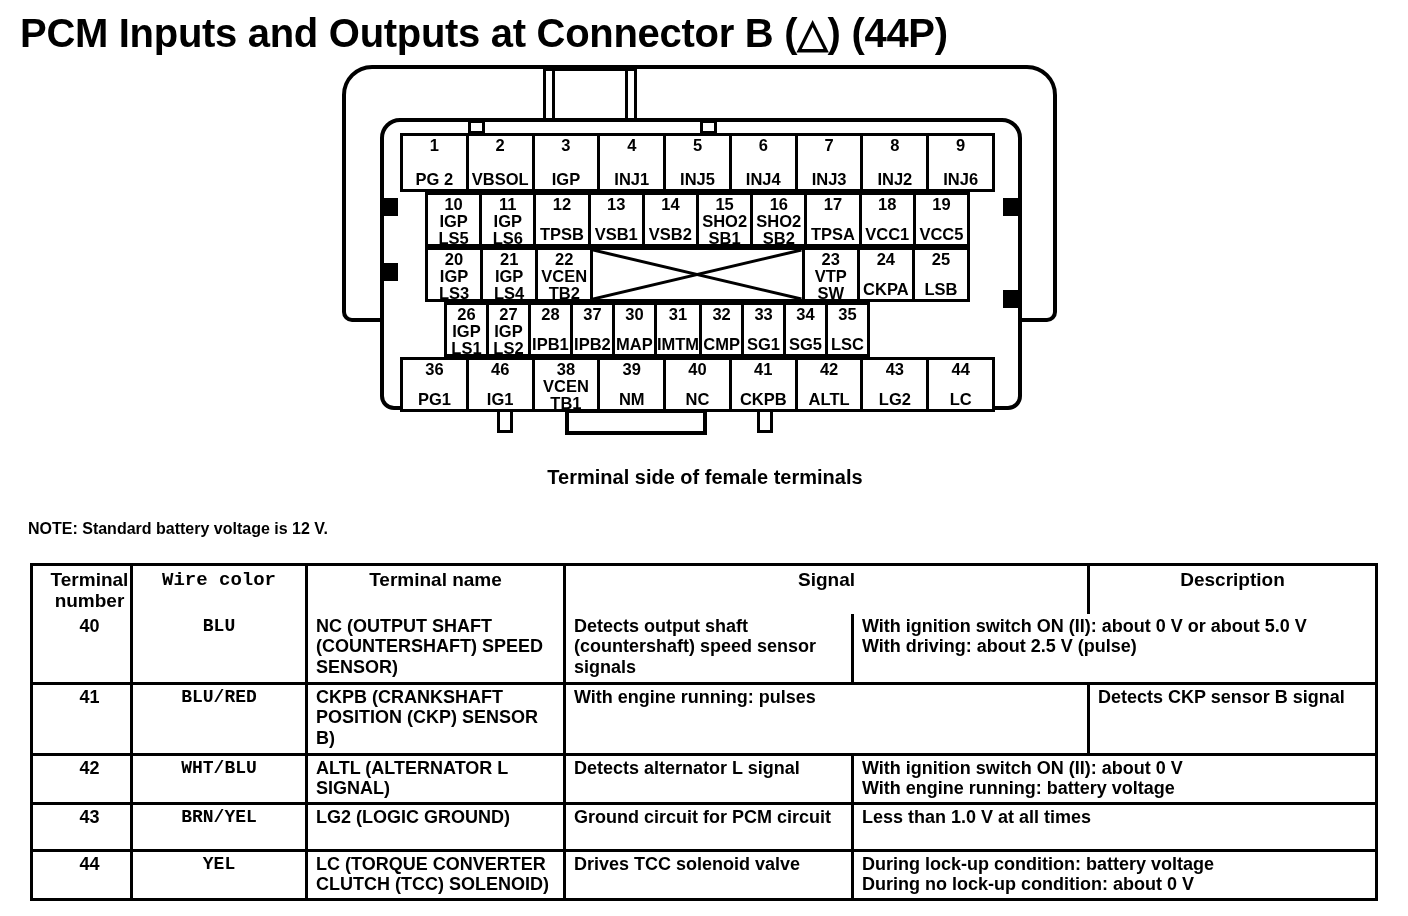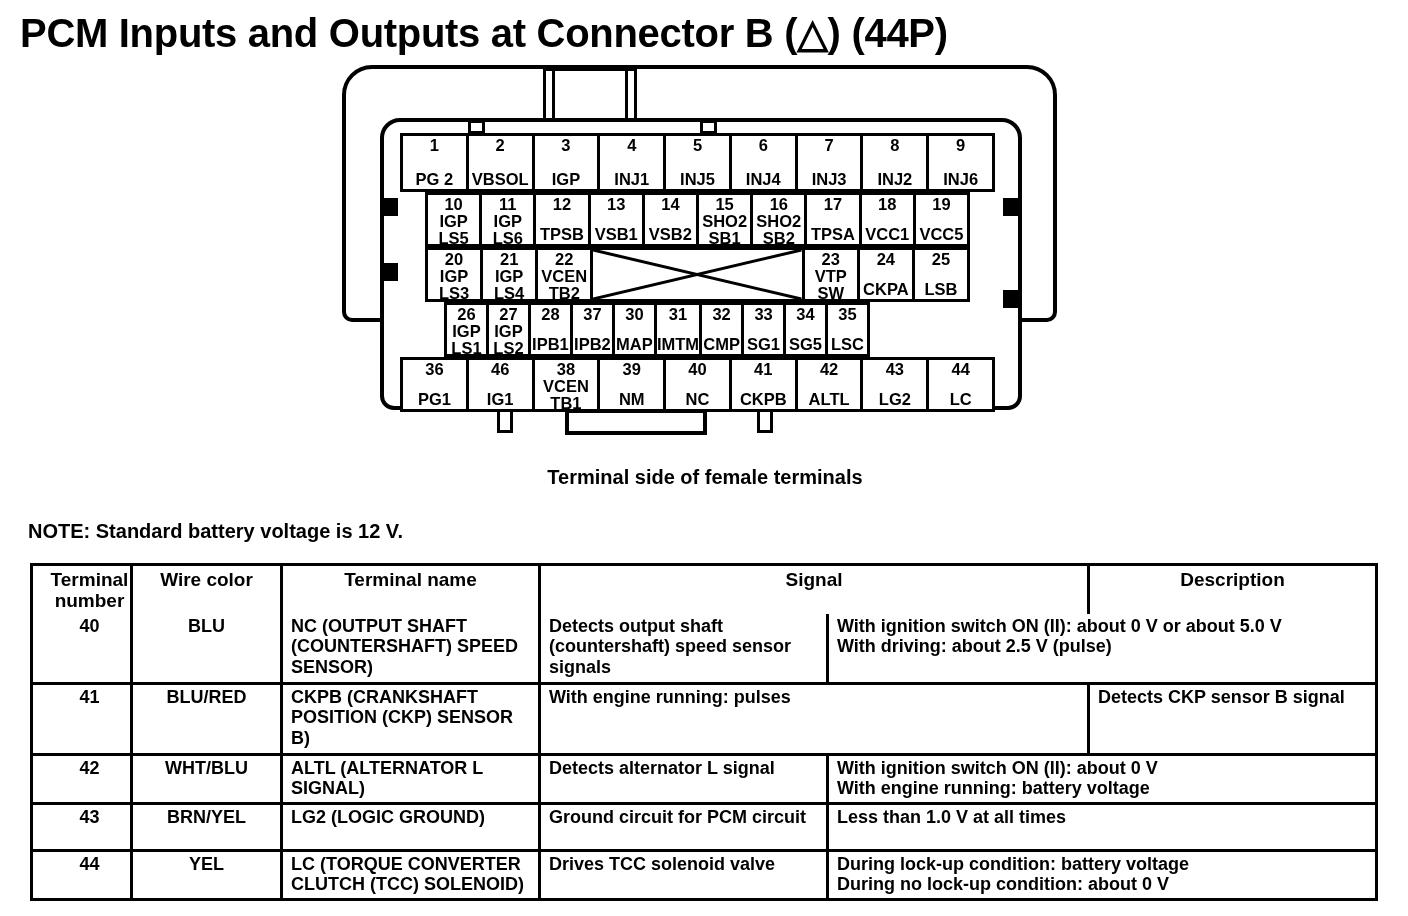--- a/index.html
+++ b/index.html
@@ -25,31 +25,31 @@
   .side-lock{position:absolute;width:15px;height:18px;background:#000;z-index:4;}
   .bottom-tab{position:absolute;box-sizing:border-box;border:3px solid #000;background:#fff;z-index:4;}
   .pin-row{position:absolute;display:flex;box-sizing:border-box;z-index:5;}
   .pin-cell{flex:1 1 0;box-sizing:border-box;border:3px solid #000;margin-left:-3px;background:#fff;
     display:flex;flex-direction:column;align-items:center;justify-content:space-between;
     padding:1px 0;font-size:16.5px;line-height:1.02;text-align:center;white-space:nowrap;}
   .pin-cell:first-child{margin-left:0;}
   .x-cell{padding:0;}
   .x-cell svg{width:100%;height:100%;display:block;}
   .caption{position:absolute;left:400px;top:466px;width:610px;text-align:center;font-size:20px;}
-  .note{position:absolute;left:28px;top:520px;font-size:20px;}
+  .note{position:absolute;left:28px;top:520px;font-size:16px;}
 
   
   .tbl{position:absolute;left:30px;top:563px;width:1348px;box-sizing:border-box;
     border:3px solid #000;z-index:2;}
   .trow{display:flex;align-items:stretch;}
   .trow + .trow{border-top:3px solid #000;}
   .tcell{box-sizing:border-box;padding:2px 8px;font-size:18px;line-height:1.15;}
   .tcell + .tcell{border-left:3px solid #000;}
   .c0{width:97px;flex:none;text-align:center;padding-left:18px;padding-right:2px;}
-  .c1{width:150px;flex:none;text-align:center;}
+  .c1{width:175px;flex:none;text-align:center;font-family:Liberation Mono, monospace;}
   .c2{width:258px;flex:none;}
   .c3{width:288px;flex:none;}
   .c4{flex:1 1 auto;}
   .thead{min-height:46px;}
   .thead .tcell{font-size:19px;text-align:center;display:flex;align-items:flex-start;justify-content:center;padding-top:4px;line-height:1.1;}
 </style>
 </head>
 <body>
 
 <div class="title">PCM Inputs and Outputs at Connector B (△) (44P)</div>

